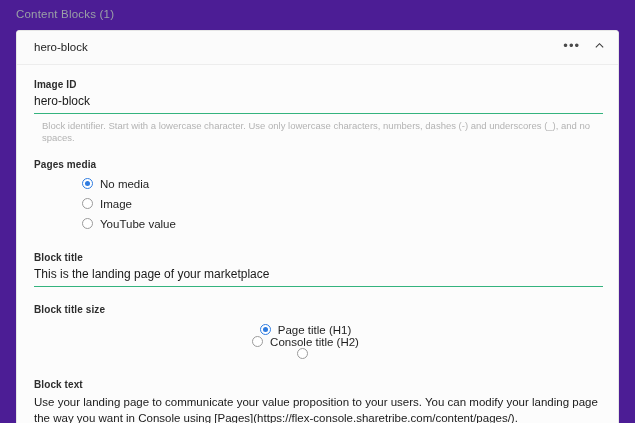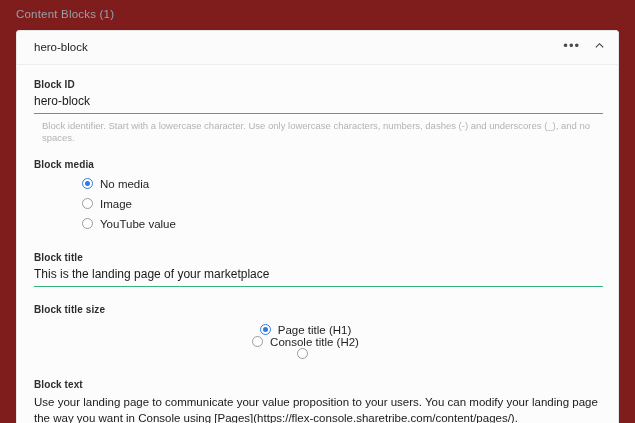--- a/index.html
+++ b/index.html
@@ -11,21 +11,21 @@
     height: 423px;
     background: #ffffff;
     font-family: "Liberation Sans", sans-serif;
     color: #1a1a1a;
     overflow: hidden;
   }
   .page {
     position: relative;
     width: 635px;
     height: 423px;
-    background: #7f1d1d;
+    background: #4c1d95;
     box-sizing: border-box;
   }
   .section-header {
     position: absolute;
     top: 8px;
     left: 16px;
     font-size: 11.5px;
     color: #9aa0a6;
     letter-spacing: 0.2px;
   }
@@ -195,27 +195,27 @@
           <svg viewBox="0 0 12 12" width="11" height="11" aria-hidden="true">
             <polyline points="2,8 6,4 10,8" fill="none" stroke="#3c3c3c" stroke-width="1.2"></polyline>
           </svg>
         </span>
       </div>
     </div>
 
     <div class="card-body">
 
       <div>
-        <div class="field-label">Block ID</div>
+        <div class="field-label">Image ID</div>
         <input class="text-input" type="text" value="hero-block" style="">
         <div class="helper-text">Block identifier. Start with a lowercase character. Use only lowercase characters, numbers, dashes (-) and underscores (_), and no spaces.</div>
       </div>
 
       <div class="group">
-        <div class="field-label">Block media</div>
+        <div class="field-label">Pages media</div>
 
         <div class="radio-row">
           <span class="radio checked"></span>
           <span class="radio-label">No media</span>
         </div>
 
         <div class="radio-row">
           <span class="radio"></span>
           <span class="radio-label">Image</span>
         </div>

